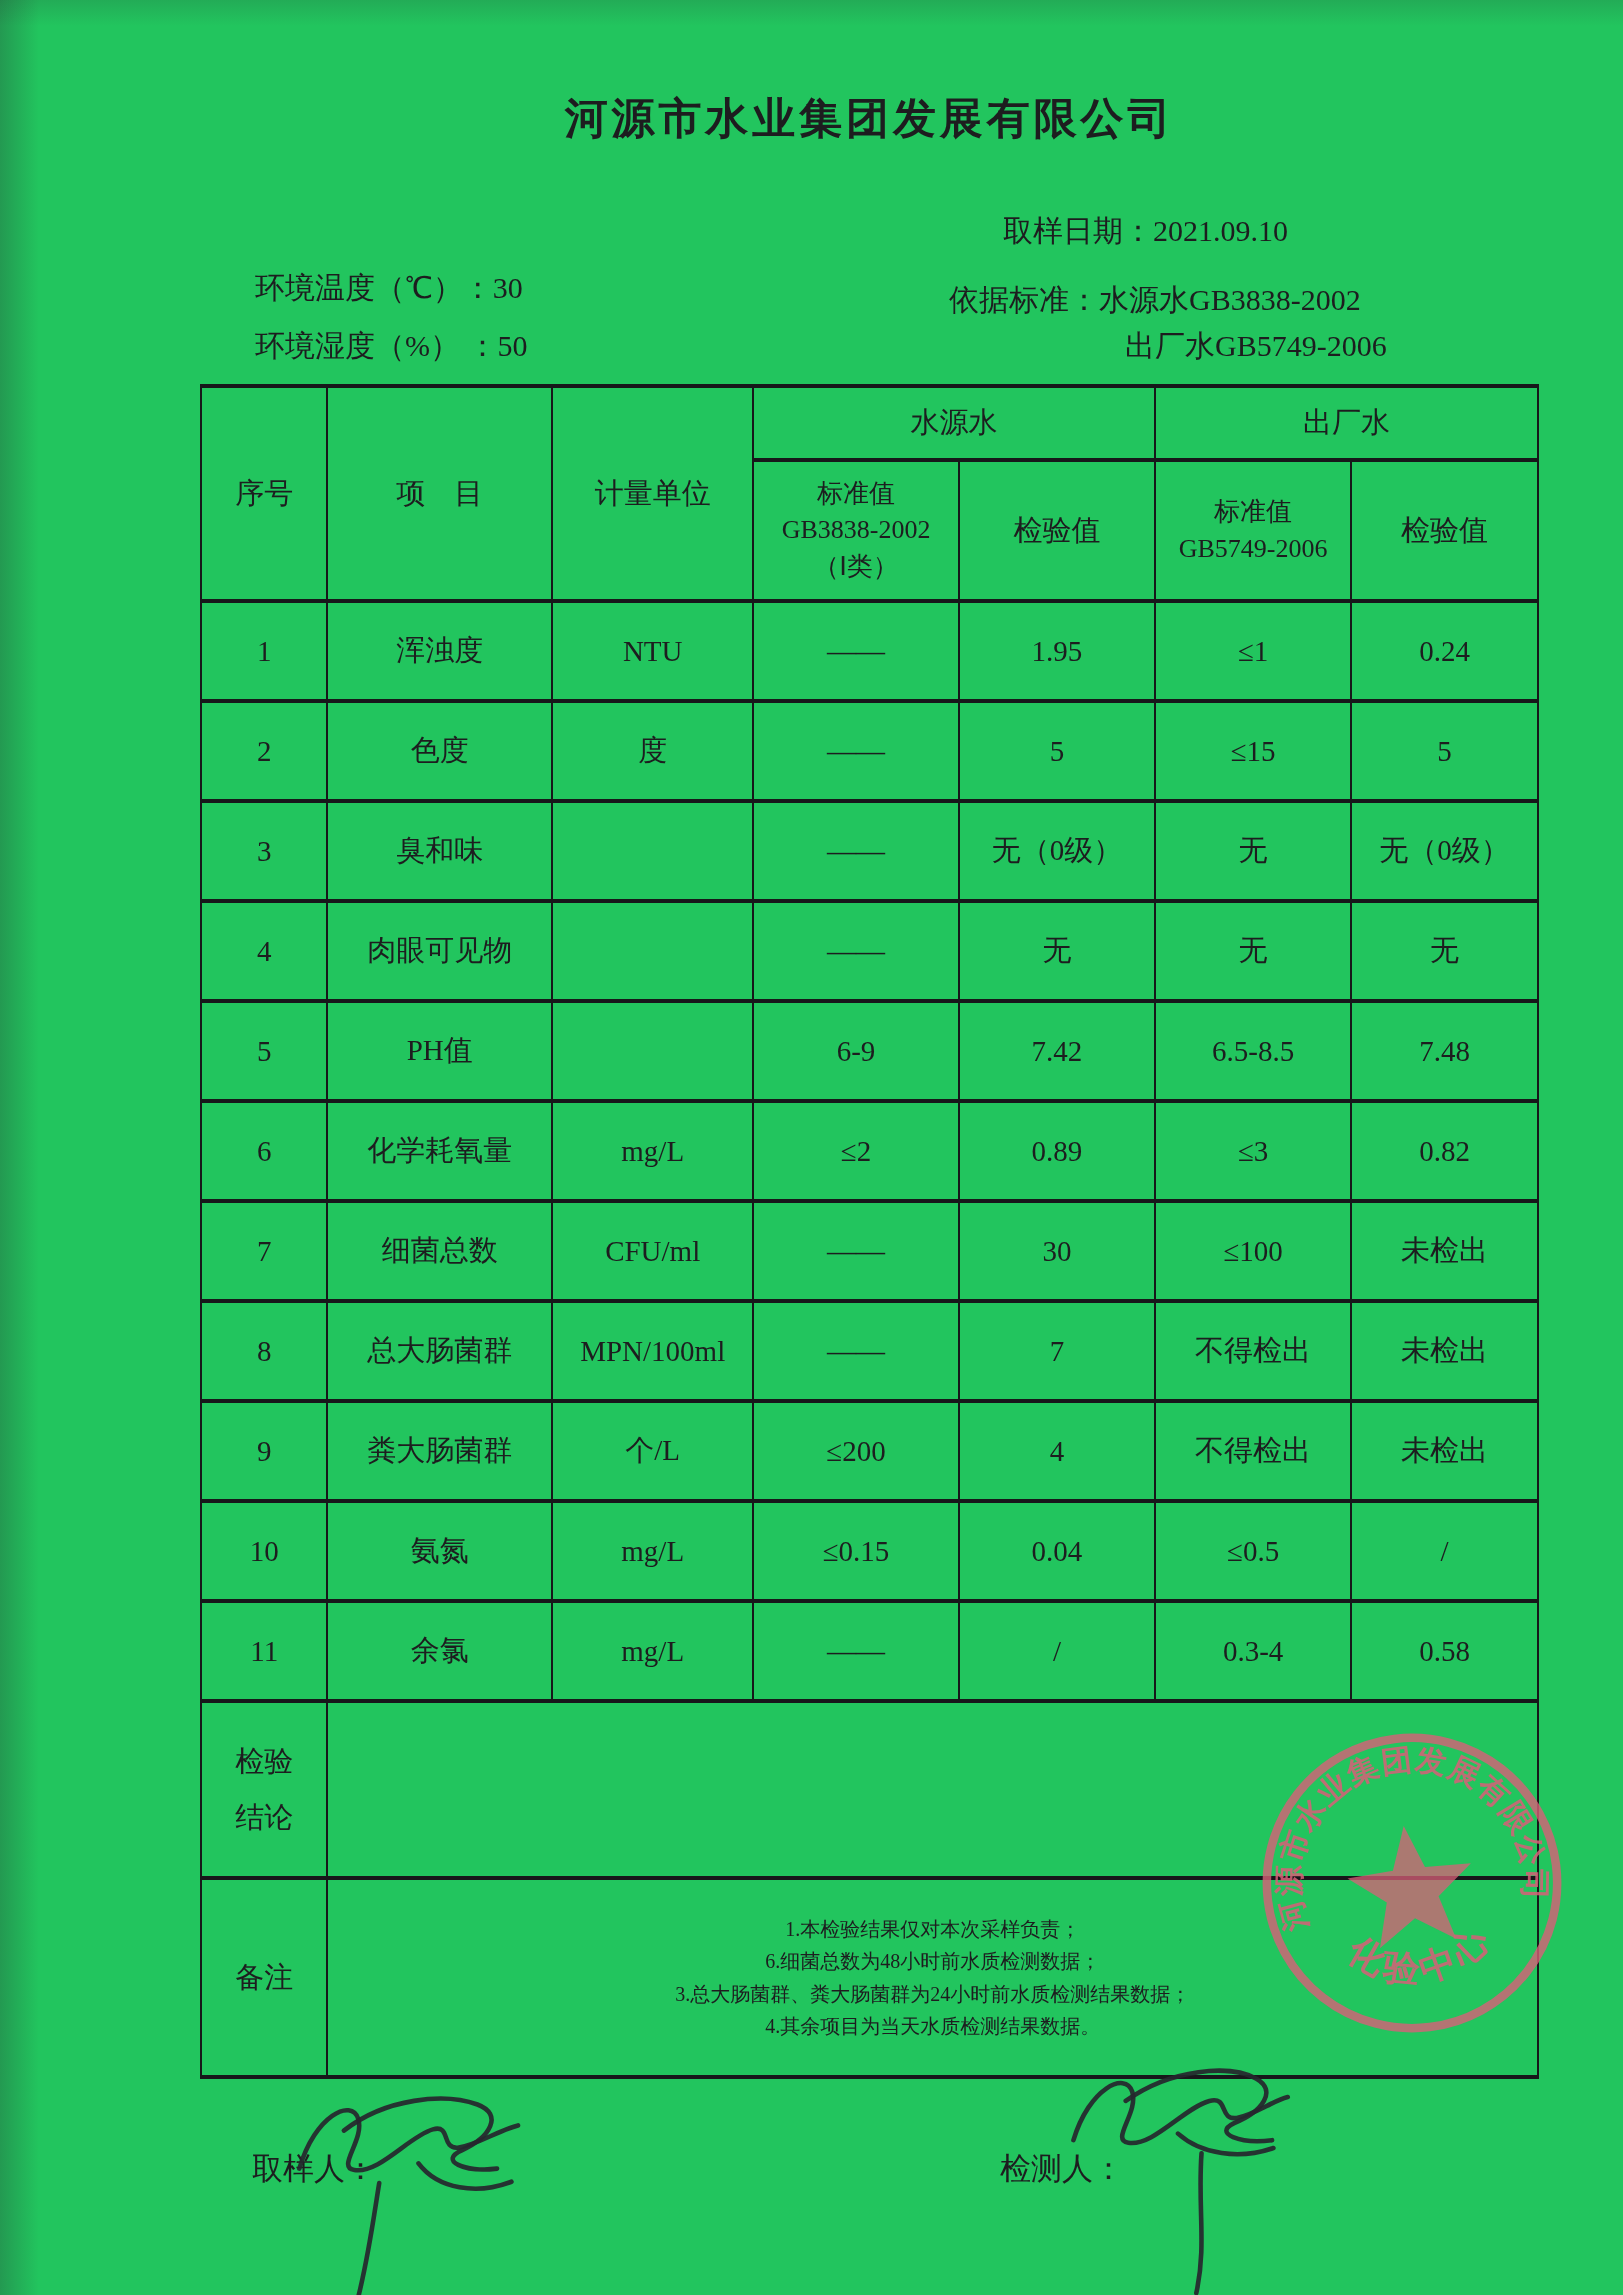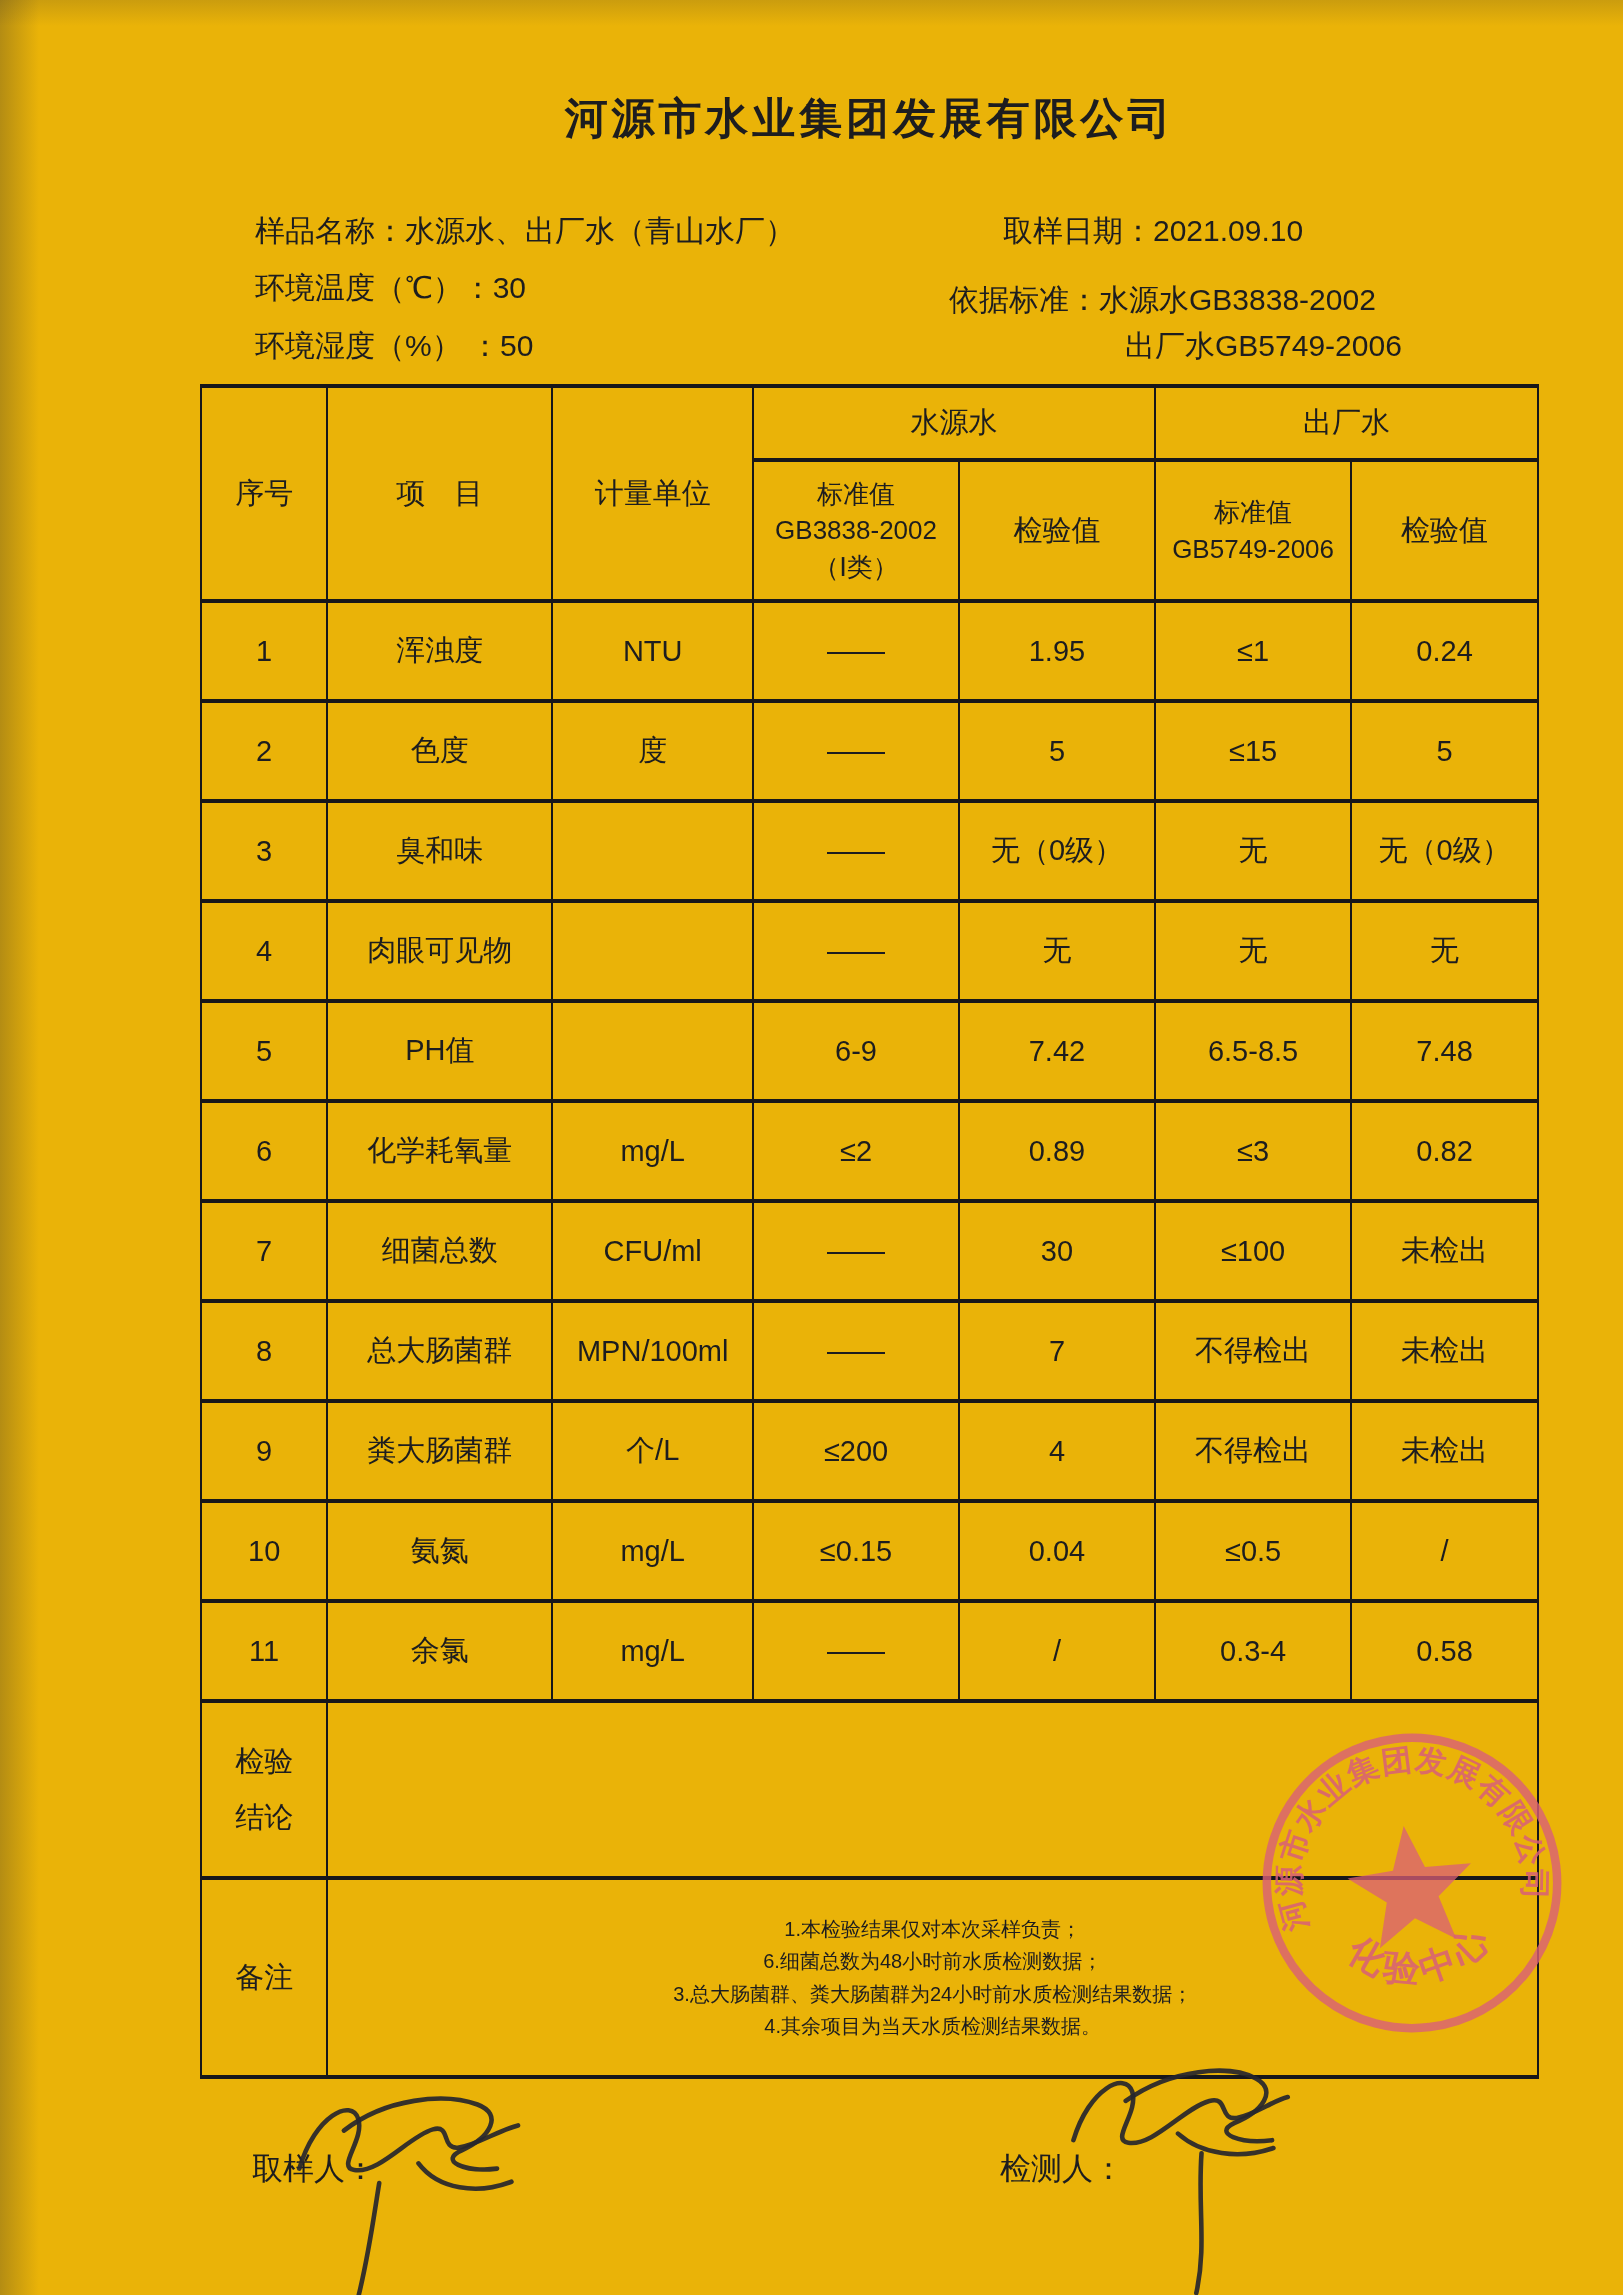--- a/index.html
+++ b/index.html
@@ -1,21 +1,21 @@
 <!DOCTYPE html>
 <html style="font-size:10.5px"><head>
 <meta charset="utf-8">
 <style>
   html,body { margin:0; padding:0; background:#c9c9cf; }
   .page {
     position:relative;
     width:1623px; height:2295px;
-    background:#eab308;
+    background:#22c55e;
     overflow:hidden;
-    font-family:Liberation Sans, sans-serif;
+    font-family:Liberation Serif, serif;
     color:#1d1d1f;
   }
   .edge-left {
     position:absolute; left:0; top:0; width:39px; height:100%;
     background:linear-gradient(to right, rgba(40,40,48,.28), rgba(40,40,48,0));
     pointer-events:none;
   }
   .edge-top {
     position:absolute; left:0; top:0; width:100%; height:26px;
     background:linear-gradient(to bottom, rgba(40,40,48,.16), rgba(40,40,48,0));
@@ -75,21 +75,20 @@
 <body>
 
 <div class="page">
 
   <div class="edge-left"></div>
   <div class="edge-top"></div>
 
   <div class="company-title">河源市水业集团发展有限公司</div>
 
   <div class="info-line line1">
-    <span class="l">样品名称：水源水、出厂水（青山水厂）</span>
     <span class="r1">取样日期：2021.09.10</span>
   </div>
   <div class="info-line line2">
     <span class="l">环境温度（℃）：30</span>
     <span class="r2">依据标准：水源水GB3838-2002</span>
   </div>
   <div class="info-line line3">
     <span class="l">环境湿度（%） ：50</span>
     <span class="r3">出厂水GB5749-2006</span>
   </div>

